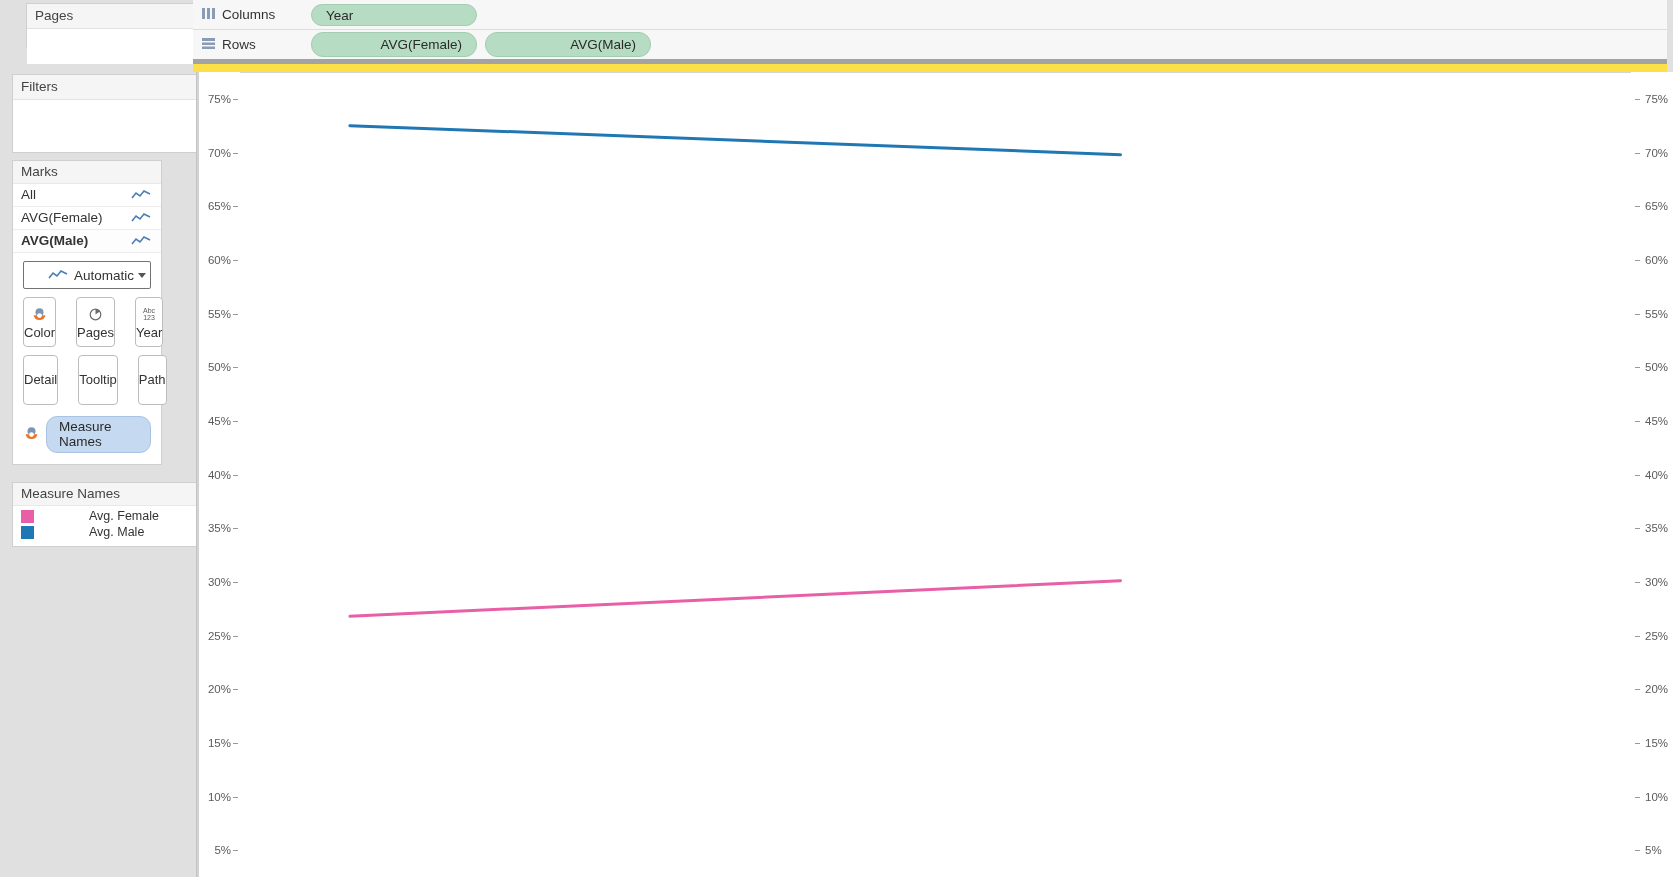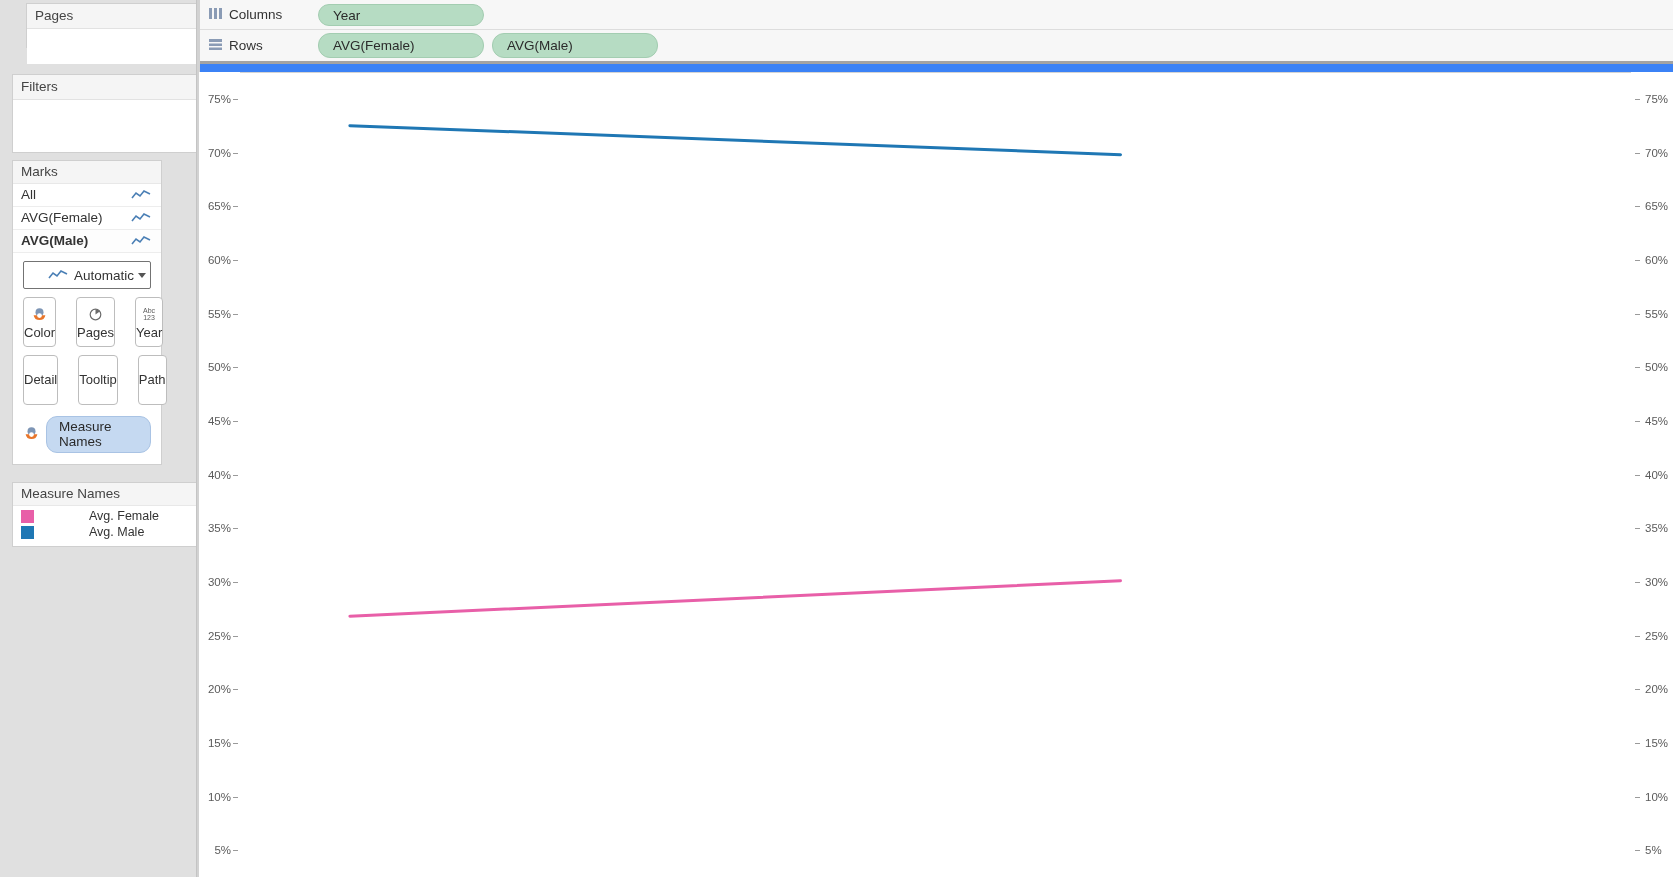--- a/index.html
+++ b/index.html
@@ -92,28 +92,28 @@
   .legend-items{background:#fff;padding:2px 0 3px 0;}
   .legend-item{display:flex;align-items:center;padding:1px 8px;font-size:12.5px;color:#333;cursor:pointer;gap:48px;}
   .swatch{width:13px;height:13px;margin-right:7px;display:inline-block;}
 
   .panel-divider{
     position:absolute;left:196px;top:0;width:3px;height:877px;background:#d2d2d2;
     border-left:1px solid #c4c4c4;cursor:col-resize;
   }
 
   
-  .shelf-area{position:absolute;left:200px;top:0;width:1474px;height:72px;background:#3b82f6;}
+  .shelf-area{position:absolute;left:193px;top:0;width:1474px;height:72px;background:#fde047;}
   .shelf{
     display:flex;align-items:center;height:30px;
     border-bottom:1px solid #dddddd;
     background:#f7f7f7;
     box-sizing:border-box;
   }
-  .shelf.rows{height:34px;border-bottom:3px solid #a3a3a3;}
+  .shelf.rows{height:34px;border-bottom:5px solid #a3a3a3;text-align:right;}
   .shelf-label{
     width:118px;display:flex;align-items:center;gap:7px;
     padding-left:9px;font-size:13.5px;color:#333;box-sizing:border-box;
   }
   .shelf-pill{
     background:#b6dcc3;border:1px solid #a3cdb1;border-radius:12px;
     height:22px;line-height:21px;padding:0 14px;margin-right:8px;
     font-size:13.5px;color:#2b2b2b;cursor:pointer;box-sizing:border-box;
   }
   .shelf.rows .shelf-pill{height:25px;line-height:24px;}

